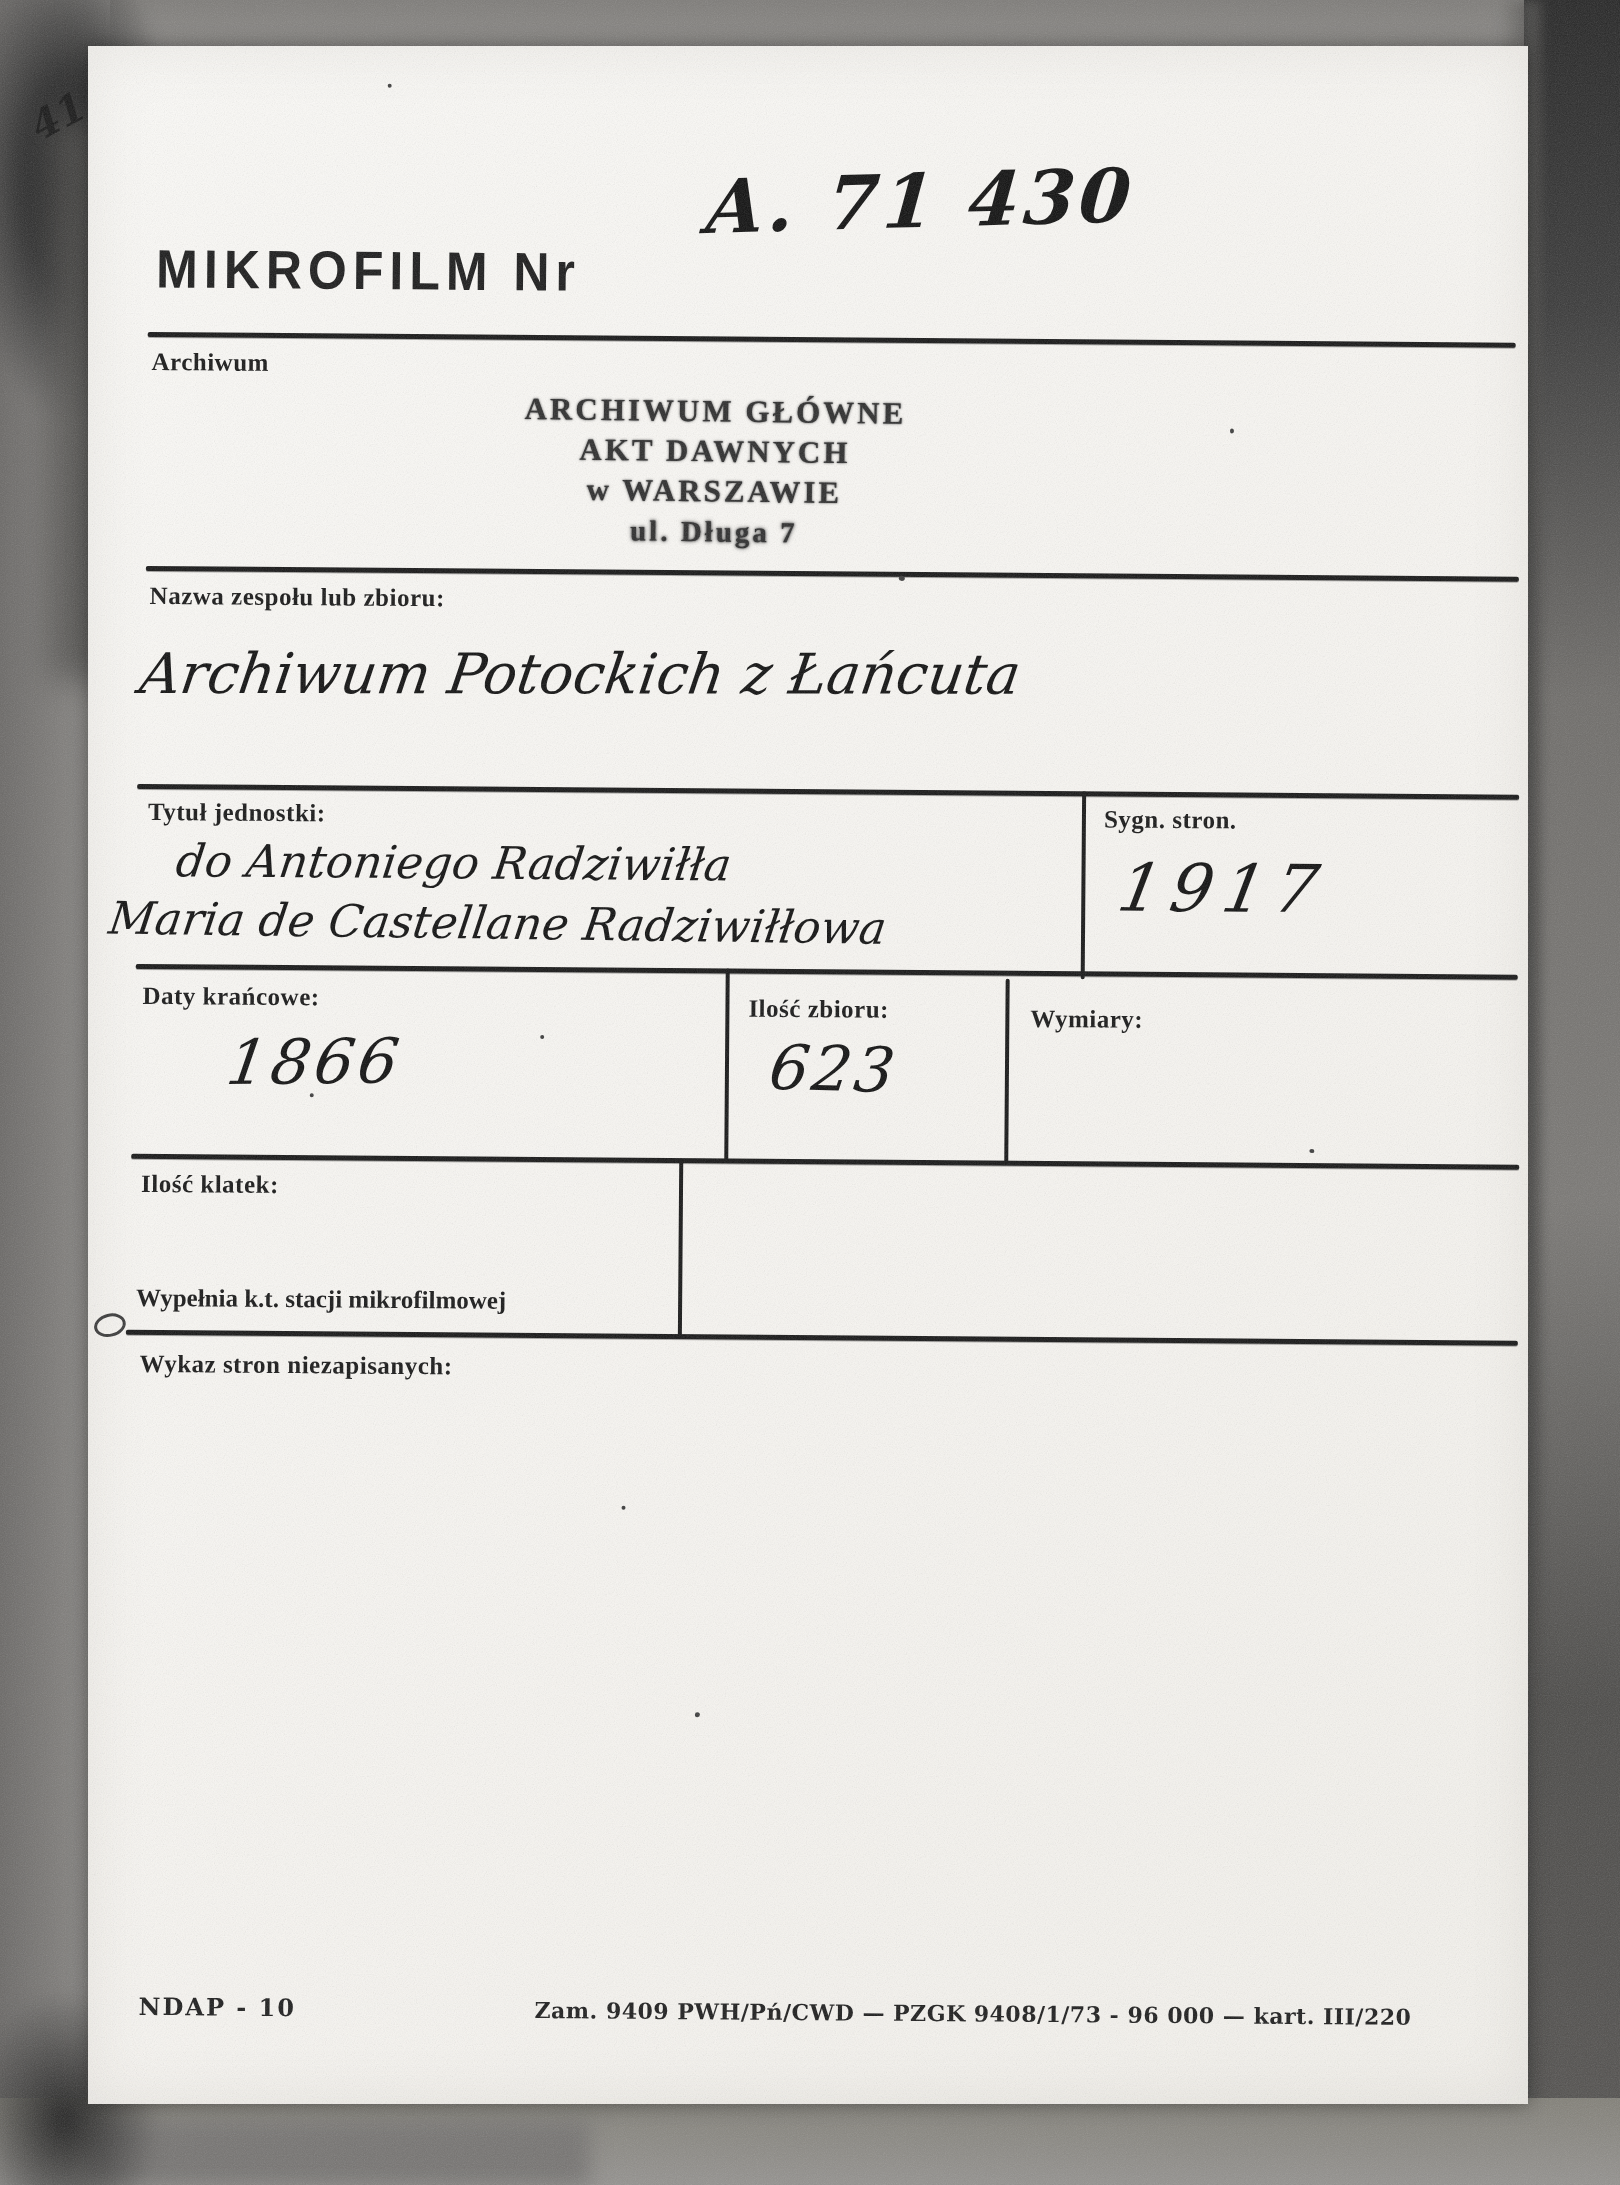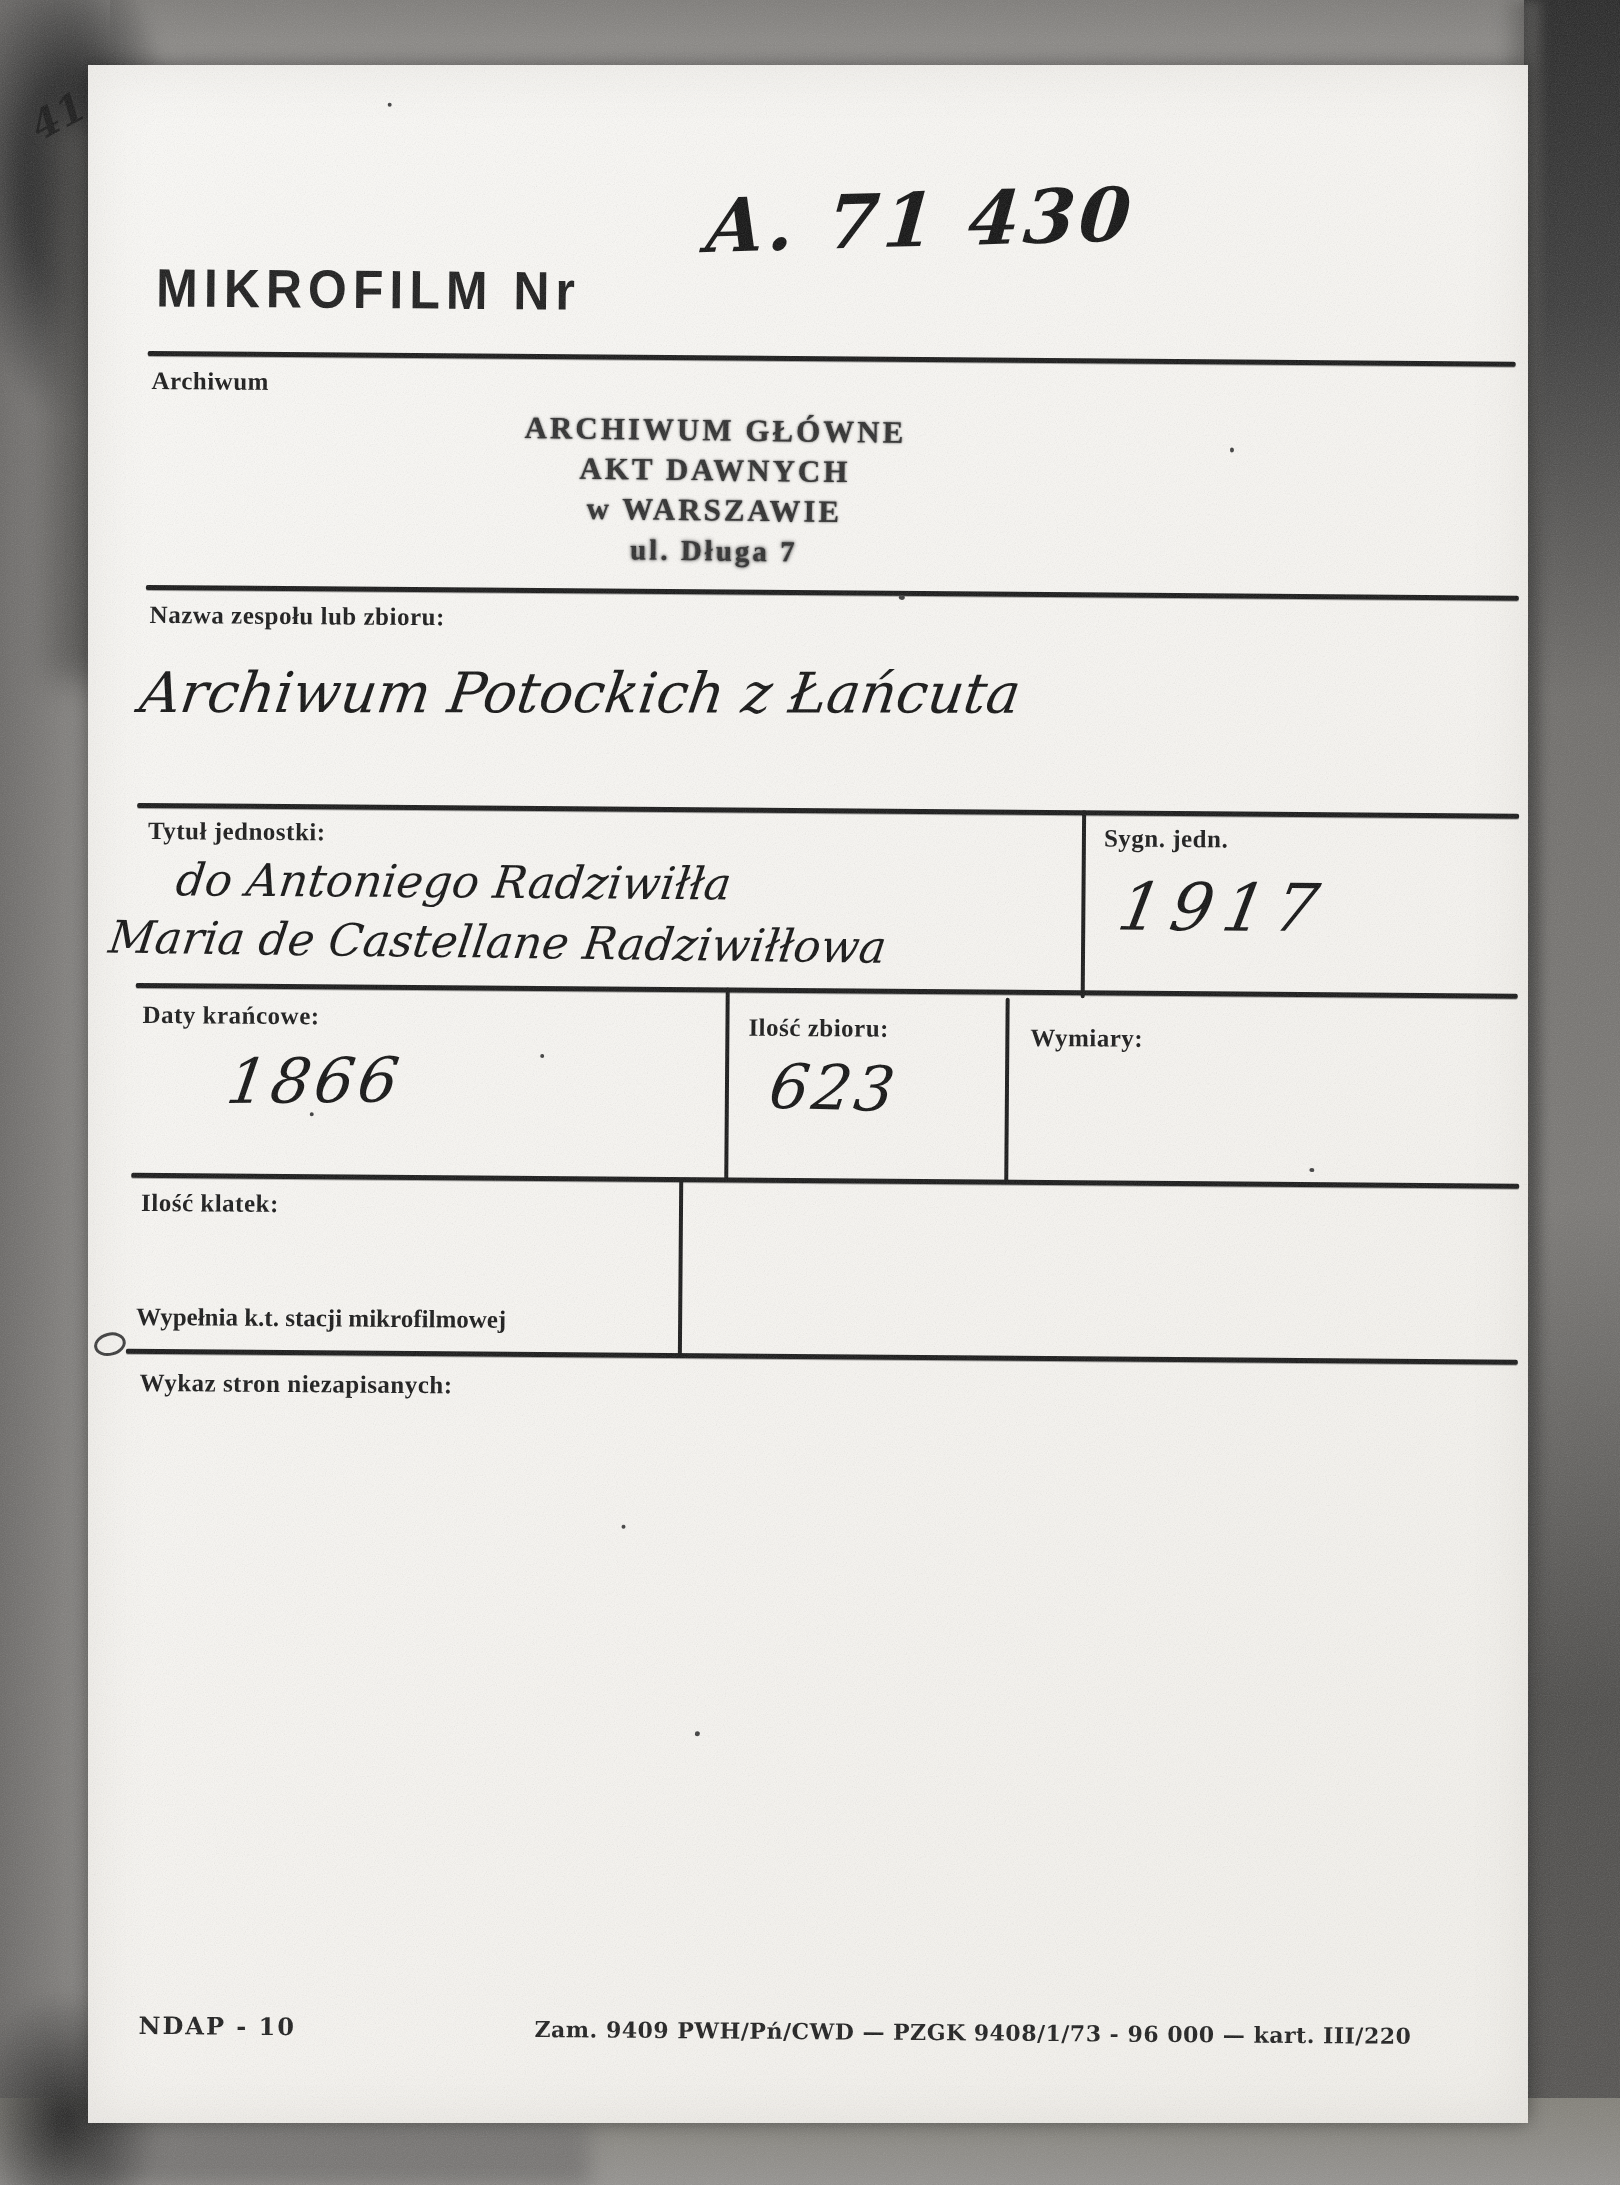--- a/index.html
+++ b/index.html
@@ -24,21 +24,20 @@
   .margin-mark{
     position:absolute;left:30px;top:92px;color:#151515;
     font-family:"DejaVu Serif",serif;font-style:italic;font-weight:bold;font-size:40px;
     transform:rotate(-28deg);opacity:.85;
   }
   
   .card{
     position:absolute;left:88px;top:46px;width:1440px;height:2058px;
     background:linear-gradient(135deg,#fbfaf7 0%,#f7f5f1 60%,#f3f1ec 100%);
     box-shadow:0 0 18px rgba(0,0,0,.45), inset 0 0 60px rgba(120,115,105,.12);
-    margin-top:19px;
   }
   .card-inner{position:absolute;left:0;top:0;width:100%;height:100%;transform:rotate(.45deg);transform-origin:40% 0;}
   .abs{position:absolute;}
   .label{font-family:"Liberation Serif",serif;font-weight:bold;color:#171717;font-size:25px;letter-spacing:.5px;white-space:nowrap;}
   .rule{background:#161616;height:5px;border-radius:2px;box-shadow:0 1px 0 rgba(20,20,20,.35);}
   .vline{background:#161616;width:4px;border-radius:2px;}
   .form-title{
     font-family:"Liberation Sans",sans-serif;font-weight:bold;font-size:50px;color:#1b1b1b;
     letter-spacing:6px;white-space:nowrap;transform:scaleY(1.08);
   }
@@ -95,21 +94,21 @@
 
       <div class="abs label" style="left:66px;top:540px;">Nazwa zespołu lub zbioru:</div>
       <div class="abs hand" style="left:58px;top:596px;font-size:56px;transform:skewX(-8deg) rotate(-.4deg);">Archiwum Potockich z Łańcuta</div>
 
       <div class="abs rule" style="left:55px;top:742px;width:1382px;"></div>
       <div class="abs vline" style="left:1000px;top:742px;height:188px;"></div>
 
       <div class="abs label" style="left:66px;top:756px;">Tytuł jednostki:</div>
       <div class="abs hand" style="left:95px;top:792px;font-size:45px;transform:skewX(-7deg);">do Antoniego Radziwiłła</div>
       <div class="abs hand" style="left:28px;top:852px;font-size:45px;transform:skewX(-7deg) rotate(.3deg);">Maria de Castellane Radziwiłłowa</div>
-      <div class="abs label" style="left:1022px;top:756px;">Sygn. jedn.</div>
+      <div class="abs label" style="left:1022px;top:756px;">Sygn. stron.</div>
       <div class="abs hand" style="left:1038px;top:800px;font-size:66px;letter-spacing:10px;transform:skewX(-10deg);">1917</div>
 
       <div class="abs rule" style="left:55px;top:922px;width:1382px;"></div>
       <div class="abs vline" style="left:645px;top:922px;height:192px;"></div>
       <div class="abs vline" style="left:925px;top:930px;height:186px;"></div>
 
       <div class="abs label" style="left:62px;top:940px;">Daty krańcowe:</div>
       <div class="abs hand" style="left:148px;top:982px;font-size:62px;letter-spacing:4px;transform:skewX(-9deg) rotate(-1deg);">1866</div>
       <div class="abs label" style="left:668px;top:948px;">Ilość zbioru:</div>
       <div class="abs hand" style="left:690px;top:985px;font-size:62px;letter-spacing:3px;transform:skewX(-6deg) rotate(1deg);">623</div>

